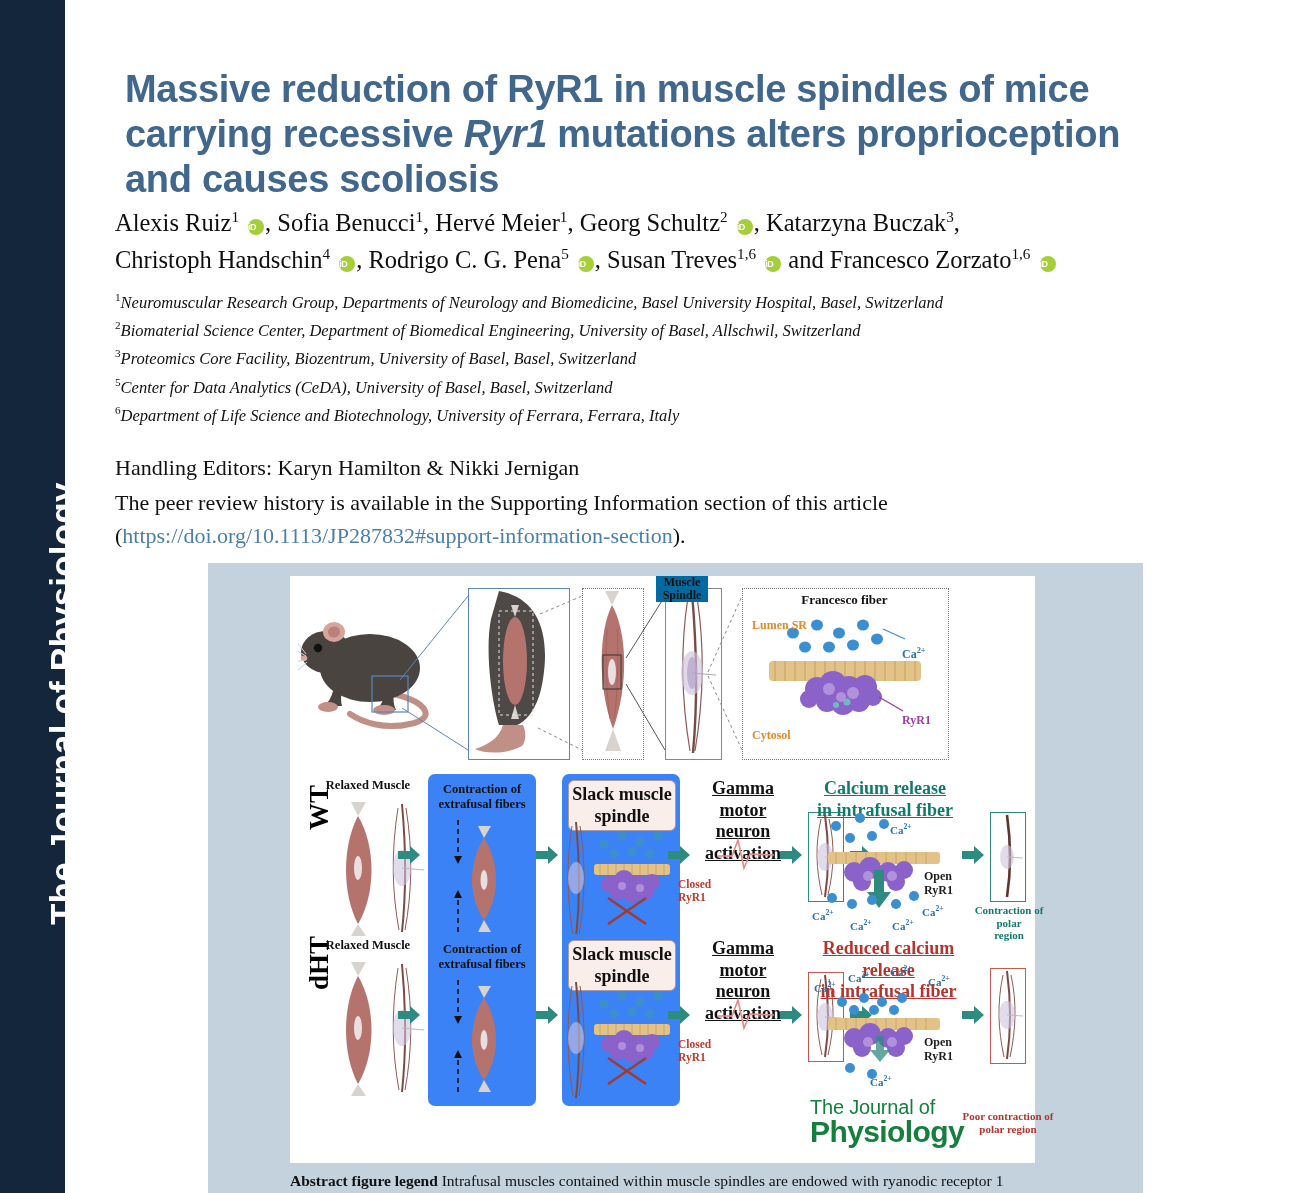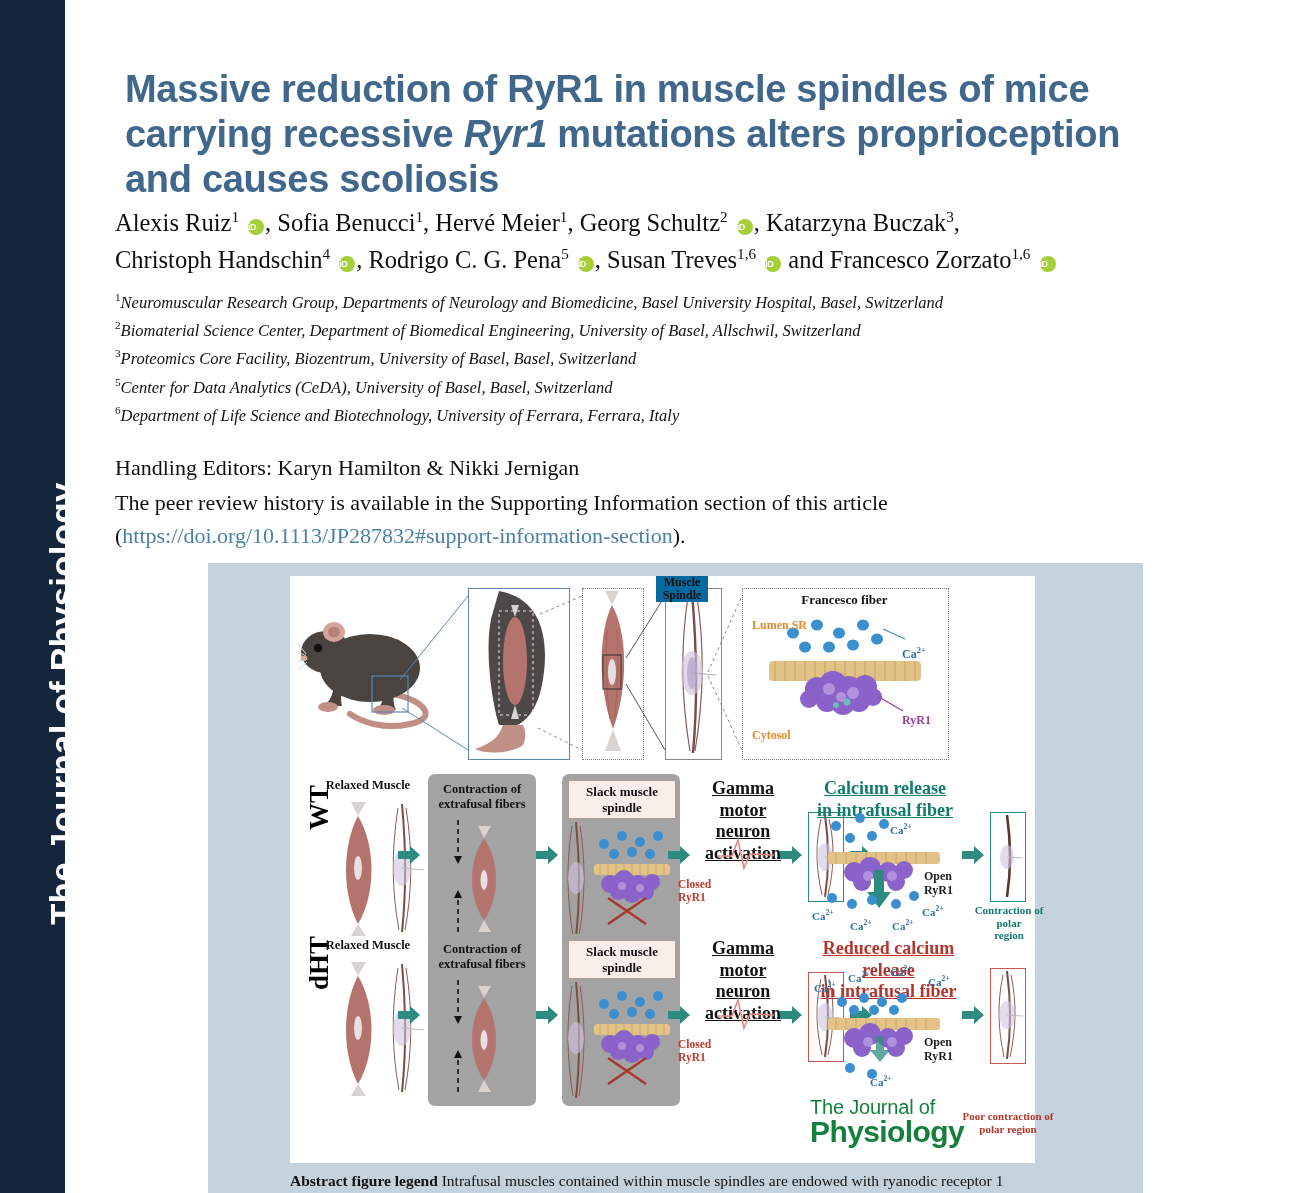--- a/index.html
+++ b/index.html
@@ -120,33 +120,33 @@
     position:absolute;left:14px;top:58px;
     font-family:"Liberation Serif",serif;font-weight:bold;font-size:27px;color:#000;
     transform:rotate(-90deg);transform-origin:left top;
   }
   .relaxed-lbl{
     position:absolute;left:24px;top:6px;width:108px;text-align:center;
     font-size:12.5px;font-weight:bold;color:#111;
   }
 
   .panel{
-    position:absolute;background:#a3a3a3;border-radius:7px;
+    position:absolute;background:#3b82f6;border-radius:7px;
   }
   .panel-title{
     position:absolute;width:100%;text-align:center;top:8px;
     font-size:12.5px;font-weight:bold;line-height:1.18;color:#111;
   }
   .panel-contract{left:138px;top:2px;width:108px;height:172px;}
   .panel-slack{left:272px;top:2px;width:118px;height:172px;}
 
   .slack-chip{
     position:absolute;left:278px;top:8px;width:106px;
-    border:1px solid #b09a93;border-radius:0;background:#faeeea;
-    font-size:13px;font-weight:bold;text-align:center;line-height:1.2;
+    border:1px solid #b09a93;border-radius:6px;background:#faeeea;
+    font-size:18px;font-weight:bold;text-align:center;line-height:1.2;
     padding:3px 0;color:#111;
   }
 
   .hdr{
     position:absolute;font-size:18px;font-weight:bold;line-height:1.2;text-align:center;color:#111;text-decoration:underline;
   }
   .hdr-gamma{left:398px;top:6px;width:110px;}
   .hdr-calcium{left:520px;top:6px;width:150px;color:#117a6d;}
   .hdr-calcium-red{left:516px;top:6px;width:165px;color:#b5352c;}
 

